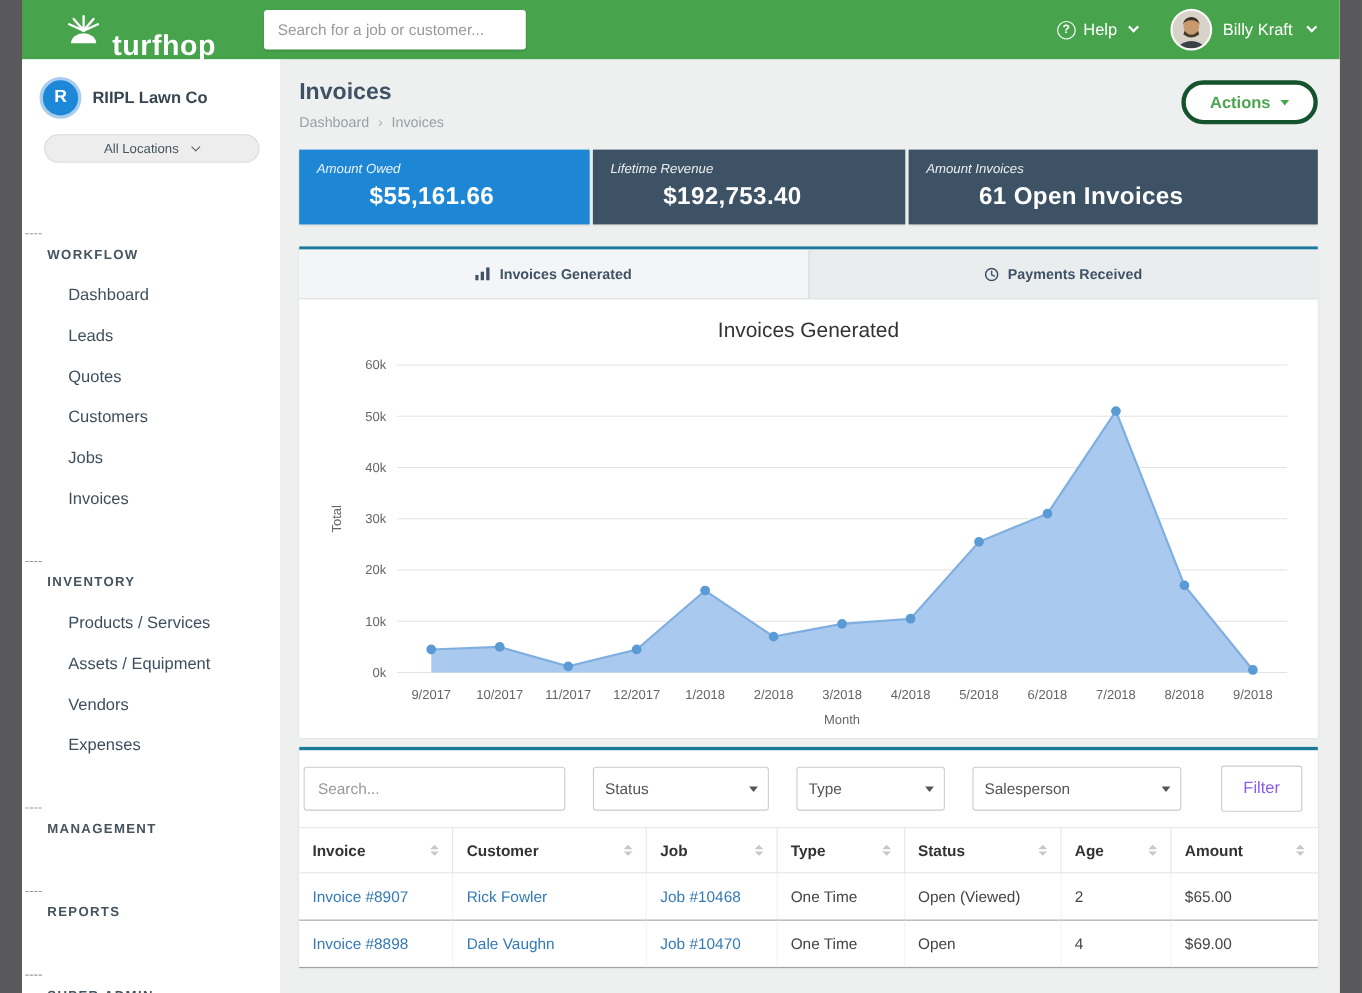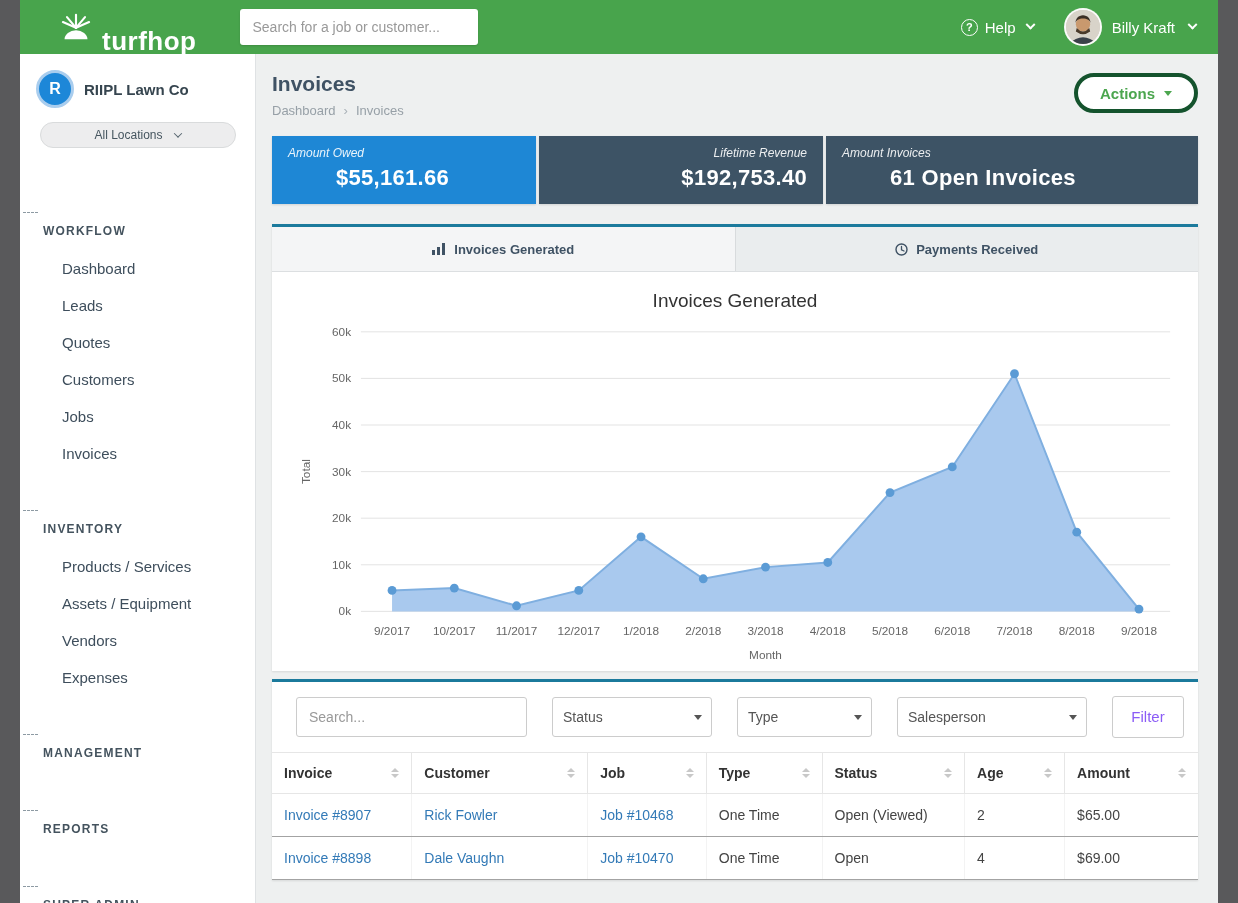--- a/index.html
+++ b/index.html
@@ -60,42 +60,42 @@
   .actions-btn{display:inline-flex;align-items:center;gap:9px;height:40px;padding:0 22px;margin-top:3px;
     border:4px solid #14532d;border-radius:20px;background:#fff;color:#4ca64f;font-size:15px;font-weight:600;
     cursor:pointer;font-family:inherit;}
   .tri-green{width:0;height:0;border-left:4px solid transparent;border-right:4px solid transparent;
     border-top:5px solid #4ca64f;}
 
   
   .stats{display:flex;gap:3px;margin-bottom:20px;}
   .stat-card{height:68px;padding:10px 16px;color:#fff;box-shadow:0 1px 2px rgba(0,0,0,.12);}
   .stat-card:nth-child(1){flex:0 0 264px;}
-  .stat-card:nth-child(2){flex:0 0 284px;text-align:right;}
+  .stat-card:nth-child(2){flex:0 0 284px;}
   .stat-card:nth-child(3){flex:1;}
   .stat-label{font-size:12px;font-style:italic;opacity:.9;margin-bottom:5px;}
   .stat-value{font-size:22px;font-weight:700;letter-spacing:.3px;margin-left:48px;}
 
   
   .panel{background:#fff;border-top:3px solid #1b7a9c;box-shadow:0 1px 2px rgba(0,0,0,.1);}
   .chart-panel{margin-bottom:8px;}
   .tabs{display:flex;height:45px;border-bottom:1px solid #dcdfe1;background:#eaedee;}
   .tab{flex:1;display:flex;align-items:center;justify-content:center;gap:8px;font-size:13px;
     font-weight:700;color:#3f5264;cursor:pointer;background:#eaedee;}
   .tab.active{background:#f4f5f6;}
   .tab + .tab{border-left:1px solid #d8dbdd;}
   .tab-icon{display:block;}
   .chart-wrap{padding:14px 20px 4px;}
   .chart-title{margin:4px 0 8px;text-align:center;font-size:19px;font-weight:500;color:#333;}
   #chart .tick{font-size:12px;fill:#666;font-family:"Liberation Sans","DejaVu Sans",sans-serif;}
   #chart .axis{font-size:12px;fill:#666;font-family:"Liberation Sans","DejaVu Sans",sans-serif;}
 
   
   .list-panel{padding-top:14px;}
-  .filter-row{display:flex;align-items:center;padding:0 14px 14px 24px;gap:25px;}
+  .filter-row{display:flex;align-items:center;padding:0 14px 14px 4px;gap:25px;}
   .filter-search{width:238px;height:40px;border:1px solid #ccc;border-radius:3px;padding:0 12px;
     font-size:14px;color:#333;outline:none;font-family:inherit;}
   .filter-search::placeholder{color:#999;}
   .select-wrap{position:relative;}
   .select-wrap select{appearance:none;-webkit-appearance:none;height:40px;border:1px solid #ccc;
     border-radius:3px;background:#fff;color:#555;font-size:14px;padding:0 30px 0 10px;outline:none;
     font-family:inherit;cursor:pointer;}
   .sel-status select{width:160px;}
   .sel-type select{width:135px;}
   .sel-sales select{width:190px;}

